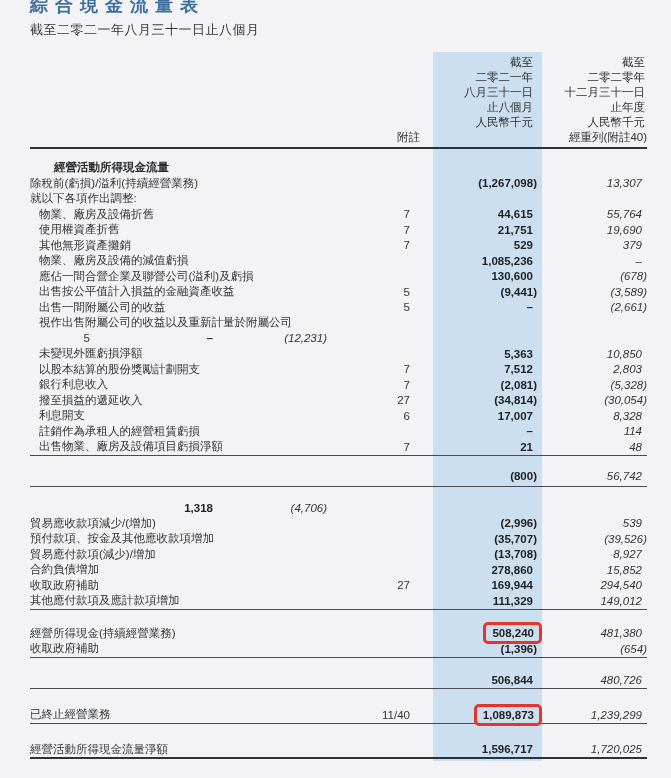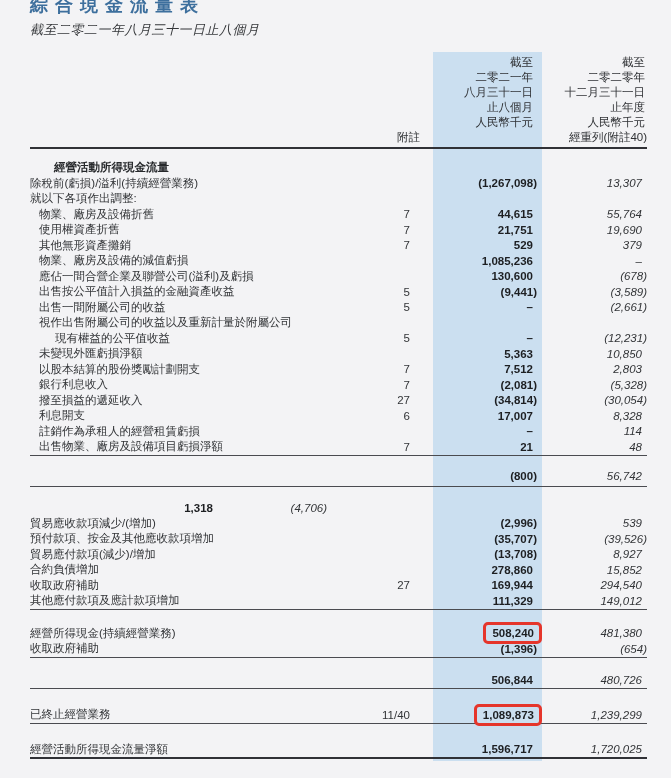--- a/index.html
+++ b/index.html
@@ -22,21 +22,21 @@
   }
   .title{
     position:absolute;left:30px;top:-7px;
     font-size:18px;font-weight:bold;
     letter-spacing:7px;
     color:var(--accent,#3d6f9d);
     white-space:nowrap;
   }
   .subtitle{
     position:absolute;left:30px;top:21px;
-    font-size:13px;font-style:italic;
+    font-size:13px;
     letter-spacing:0.5px;
     color:#35373a;
     white-space:nowrap;
   }
   .hcol{
     position:absolute;top:55px;
     text-align:right;
     font-size:11.5px;line-height:15px;
     color:#2f3134;
     white-space:nowrap;
@@ -178,21 +178,20 @@
         <div class="c-v21 pad">–</div>
         <div class="c-v20">(2,661)</div>
       </div>
       <div class="row">
         <div class="c-label ind1">視作出售附屬公司的收益以及重新計量於附屬公司</div>
         <div class="c-note"></div>
         <div class="c-v21"></div>
         <div class="c-v20"></div>
       </div>
       <div class="row">
-        <div class="c-label ind2">現有權益的公平值收益</div>
         <div class="c-note">5</div>
         <div class="c-v21 pad">–</div>
         <div class="c-v20">(12,231)</div>
       </div>
       <div class="row">
         <div class="c-label ind1">未變現外匯虧損淨額</div>
         <div class="c-note"></div>
         <div class="c-v21 pad">5,363</div>
         <div class="c-v20 pad">10,850</div>
       </div>

